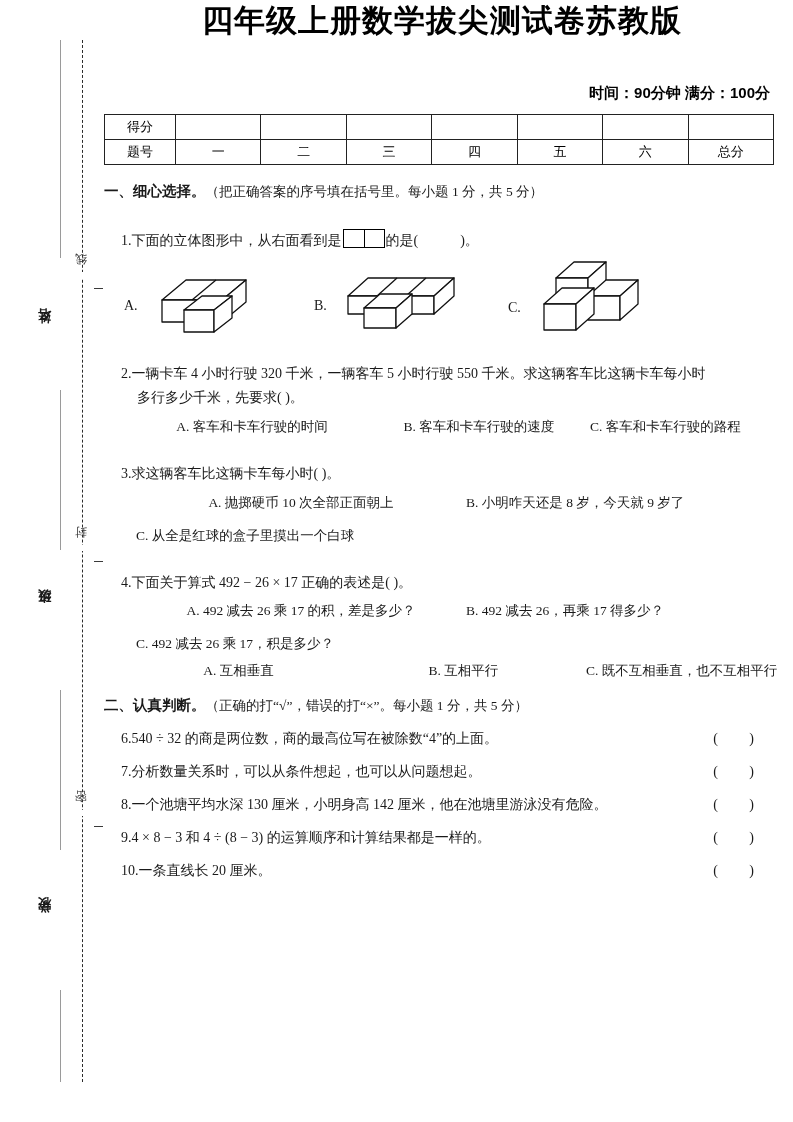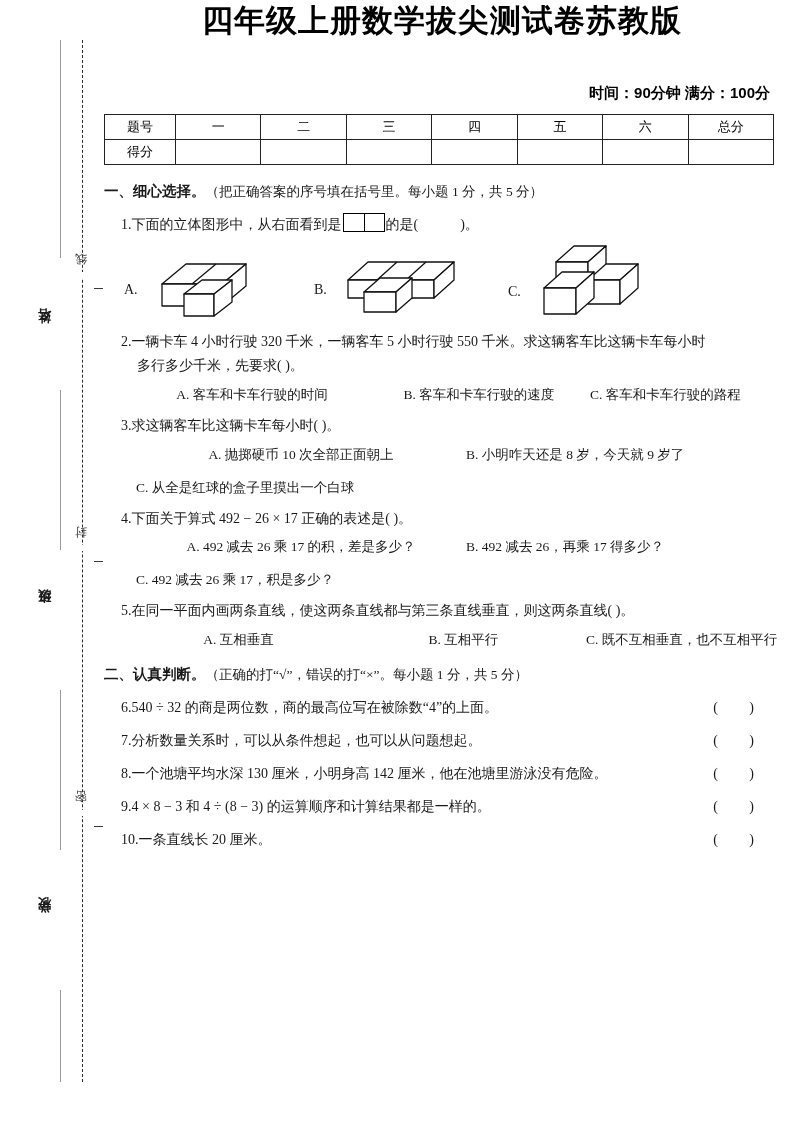--- a/index.html
+++ b/index.html
@@ -130,21 +130,21 @@
     font-family: "Liberation Sans", "DejaVu Sans", sans-serif;
     font-weight: bold;
     font-size: 14.5px;
   }
   .sec-head .note {
     font-family: "Liberation Serif", "DejaVu Serif", serif;
     font-size: 13.5px;
   }
 
   .q {
-    margin-top: 11px;
+    margin-top: 27px;
     font-size: 14px;
     line-height: 1.55;
     padding-left: 17px;
   }
   .q-opts {
     margin-top: 9px;
     padding-left: 32px;
     font-size: 13.5px;
     display: flex;
     text-align: center;
@@ -231,39 +231,39 @@
 </div>
 
 <div id="content">
 
   <div class="title">四年级上册数学拔尖测试卷苏教版</div>
   <div class="exam-meta">时间：90分钟  满分：100分</div>
 
   <table class="score">
     <tbody>
         <tr>
+      <td class="hdr">得分</td>
+      <td></td>
+      <td></td>
+      <td></td>
+      <td></td>
+      <td></td>
+      <td></td>
+      <td></td>
+    </tr>
+    <tr>
       <td class="hdr">题号</td>
       <td>一</td>
       <td>二</td>
       <td>三</td>
       <td>四</td>
       <td>五</td>
       <td>六</td>
       <td>总分</td>
     </tr>
-    <tr>
-      <td class="hdr">得分</td>
-      <td></td>
-      <td></td>
-      <td></td>
-      <td></td>
-      <td></td>
-      <td></td>
-      <td></td>
-    </tr>
   </tbody>
     </table>
 
   <div class="sec-head">
     <b>一、</b><b>细心选择。</b><span class="note">（把正确答案的序号填在括号里。每小题 1 分，共 5 分）</span>
   </div>
 
   <div class="q">
     <span>1.</span><span>下面的立体图形中，从右面看到是</span><span class="viewbox"></span><span>的是(</span><span style="display:inline-block;width:42px;"></span><span>)。</span>
   </div>
@@ -348,23 +348,20 @@
     <span>4.</span><span>下面关于算式 492 − 26 × 17 正确的表述是(        )。</span>
   </div>
   <div class="q-opts">
     <span class="opt" style="width:330px;">A. 492 减去 26 乘 17 的积，差是多少？</span>
     <span class="opt">B. 492 减去 26，再乘 17 得多少？</span>
   </div>
   <div class="q-opts2">
     <span>C. 492 减去 26 乘 17，积是多少？</span>
   </div>
 
-  <div class="q">
-    <span>5.</span><span>在同一平面内画两条直线，使这两条直线都与第三条直线垂直，则这两条直线(        )。</span>
-  </div>
   <div class="q-opts">
     <span class="opt" style="width:205px;">A. 互相垂直</span>
     <span class="opt" style="width:245px;">B. 互相平行</span>
     <span class="opt">C. 既不互相垂直，也不互相平行</span>
   </div>
 
   <div class="sec-head" style="margin-top:15px;">
     <b>二、</b><b>认真判断。</b><span class="note">（正确的打“√”，错误的打“×”。每小题 1 分，共 5 分）</span>
   </div>
 

